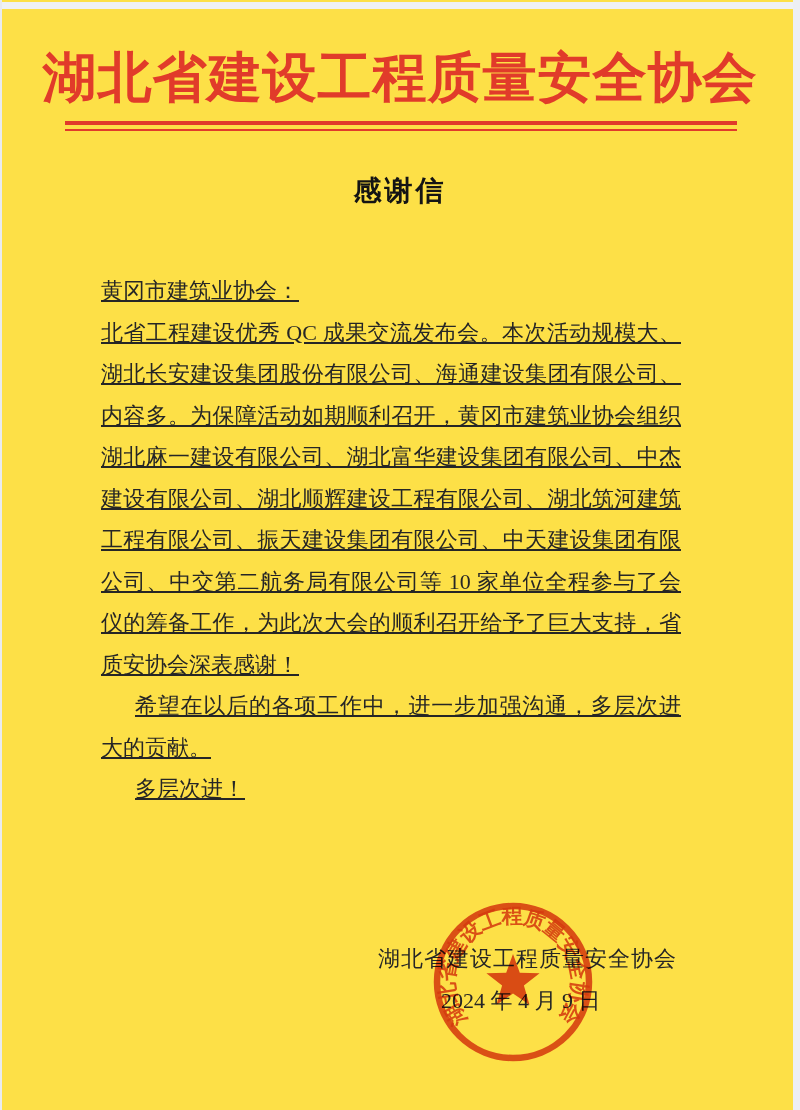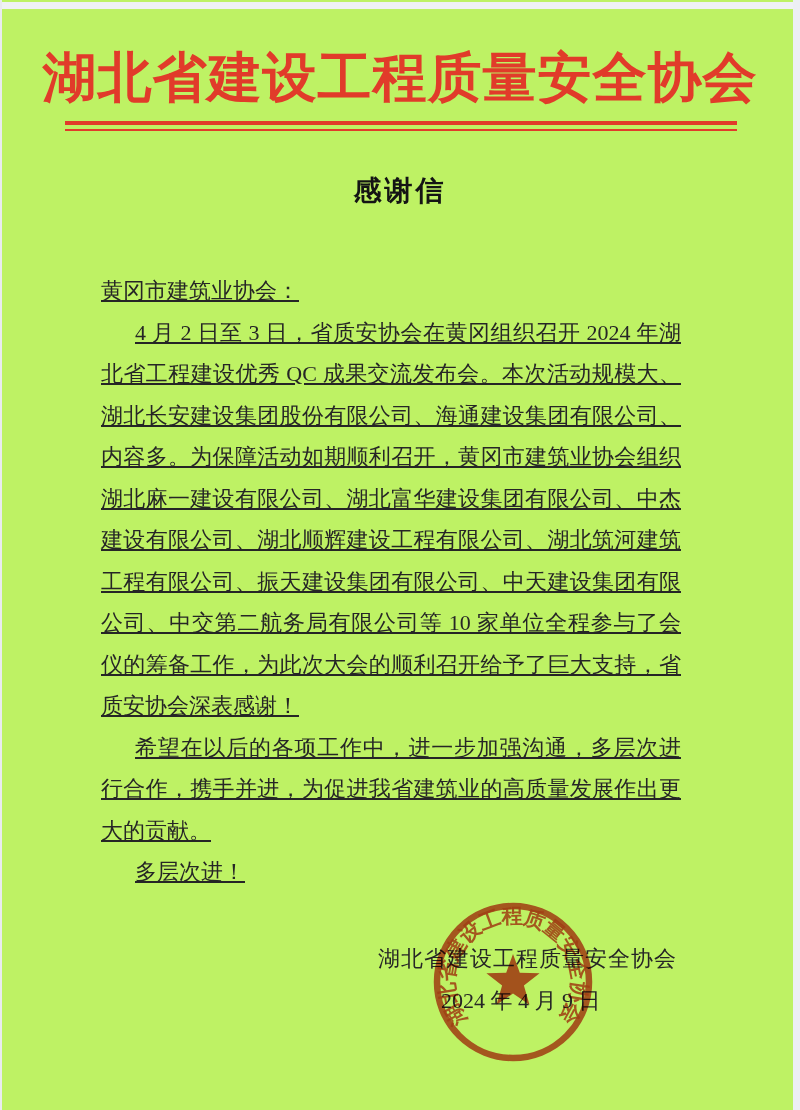--- a/index.html
+++ b/index.html
@@ -5,21 +5,21 @@
   html, body {
     margin: 0;
     padding: 0;
     background: #ffffff;
     font-family: "Liberation Serif", "DejaVu Serif", serif;
   }
   .page {
     position: relative;
     width: 800px;
     height: 1110px;
-    background: #bef264;
+    background: #fde047;
     overflow: hidden;
   }
   
   .edge-top    { position:absolute; left:0; top:2px; width:800px; height:7px; background:#eff1f5; }
   .edge-left   { position:absolute; left:0; top:0; width:2px; height:1110px; background:#e9ebf0; }
   .edge-right  { position:absolute; left:793px; top:0; width:7px; height:1110px; background:#edeff4; }
 
   .org {
     position: absolute;
     left: 0; top: 42px;
@@ -101,21 +101,20 @@
 
   <h1 class="org">湖北省建设工程质量安全协会</h1>
   <div class="rule rule-thick"></div>
   <div class="rule rule-thin"></div>
 
   <h2 class="title">感谢信</h2>
 
   <div class="body">
     <div class="body-line">黄冈市建筑业协会：</div>
 
-    <div class="body-line indent justify">4 月 2 日至 3 日，省质安协会在黄冈组织召开 2024 年湖</div>
 
     <div class="body-line justify">北省工程建设优秀 QC 成果交流发布会。本次活动规模大、</div>
 
     <div class="body-line justify">湖北长安建设集团股份有限公司、海通建设集团有限公司、</div>
 
     <div class="body-line justify">内容多。为保障活动如期顺利召开，黄冈市建筑业协会组织</div>
 
     <div class="body-line justify">湖北麻一建设有限公司、湖北富华建设集团有限公司、中杰</div>
 
     <div class="body-line justify">建设有限公司、湖北顺辉建设工程有限公司、湖北筑河建筑</div>
@@ -123,21 +122,20 @@
     <div class="body-line justify">工程有限公司、振天建设集团有限公司、中天建设集团有限</div>
 
     <div class="body-line justify">公司、中交第二航务局有限公司等 10 家单位全程参与了会</div>
 
     <div class="body-line justify">仪的筹备工作，为此次大会的顺利召开给予了巨大支持，省</div>
 
     <div class="body-line">质安协会深表感谢！</div>
 
     <div class="body-line indent justify">希望在以后的各项工作中，进一步加强沟通，多层次进</div>
 
-    <div class="body-line justify">行合作，携手并进，为促进我省建筑业的高质量发展作出更</div>
 
     <div class="body-line">大的贡献。</div>
 
     <div class="body-line indent">多层次进！</div>
   </div>
 
   <div class="signature">湖北省建设工程质量安全协会</div>
   <div class="date">2024 年 4 月 9 日</div>
 
   <svg class="stamp" viewBox="0 0 170 170" xmlns="http://www.w3.org/2000/svg">

